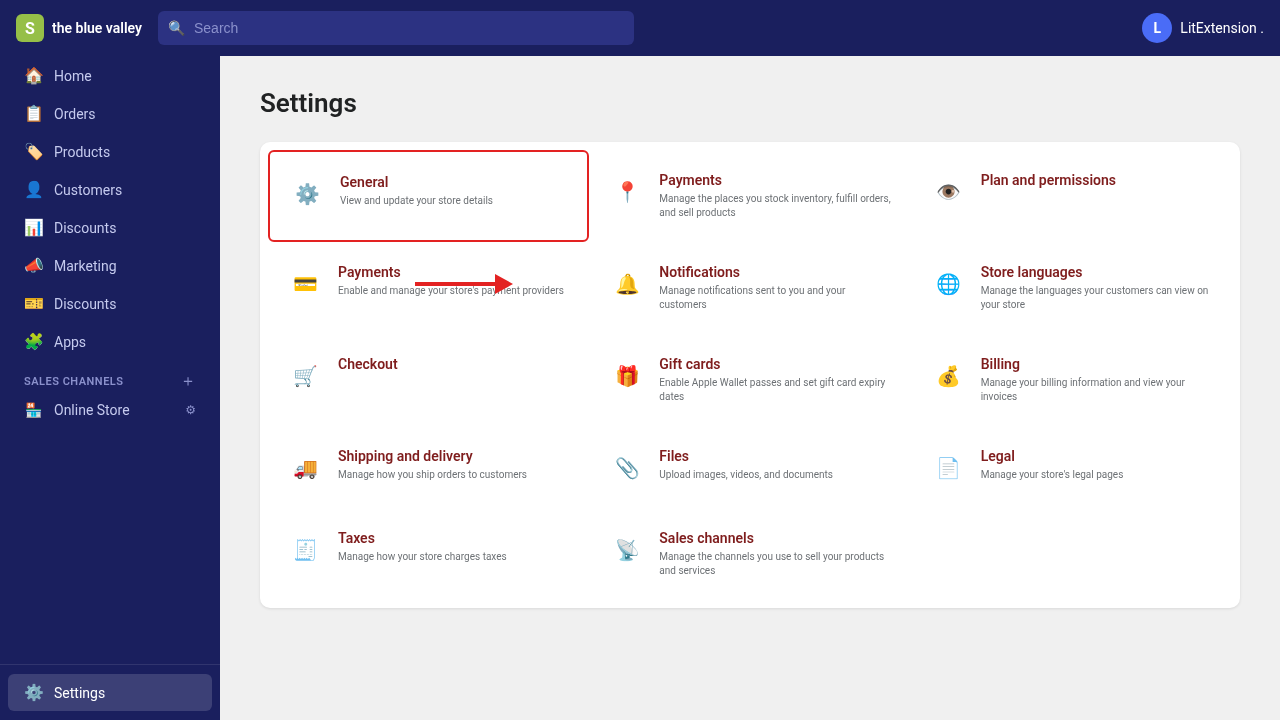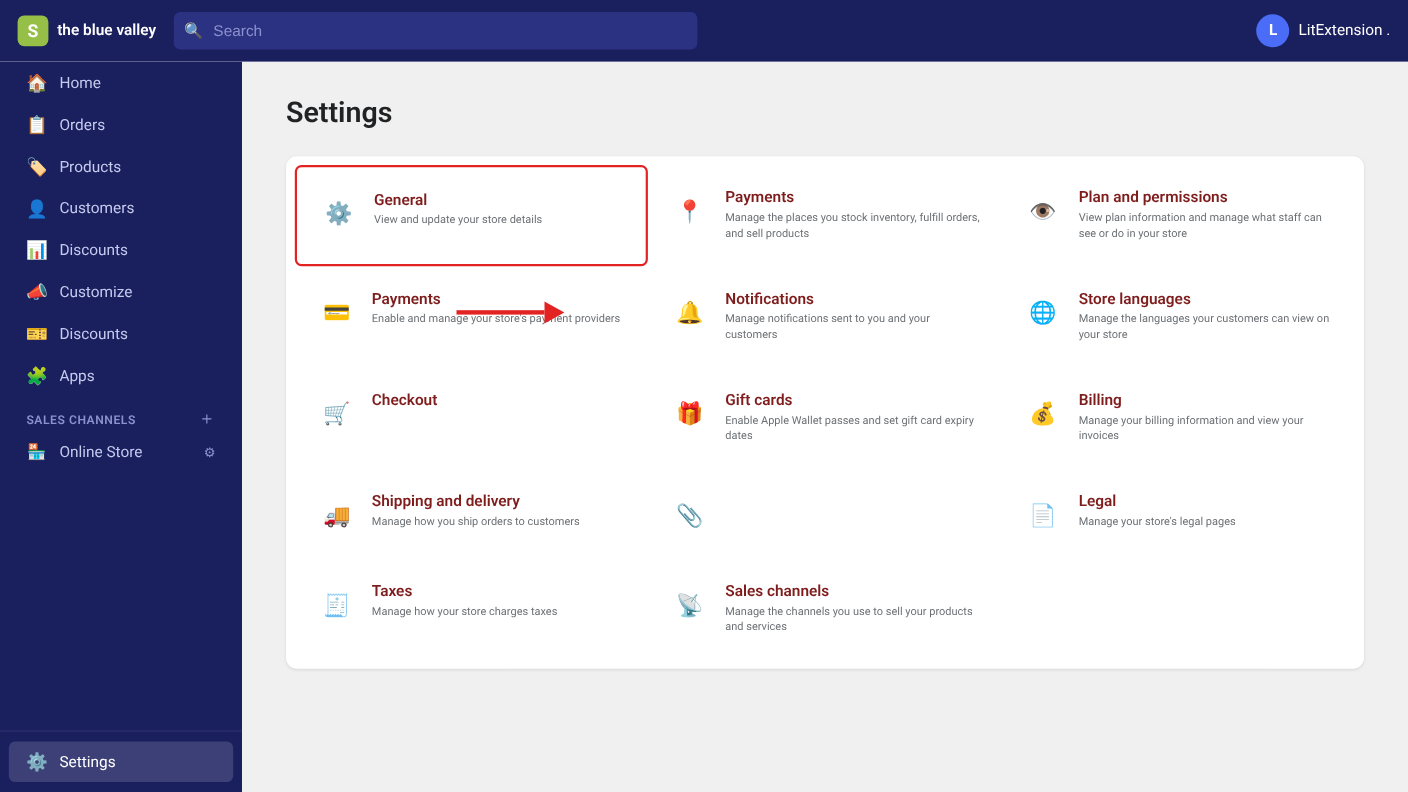--- a/index.html
+++ b/index.html
@@ -275,21 +275,21 @@
         <div class="sidebar-item">
     <span class="sidebar-item-icon">👤</span>
     <span>Customers</span>
   </div>
         <div class="sidebar-item">
     <span class="sidebar-item-icon">📊</span>
     <span>Discounts</span>
   </div>
         <div class="sidebar-item">
     <span class="sidebar-item-icon">📣</span>
-    <span>Customize</span>
+    <span>Marketing</span>
   </div>
         <div class="sidebar-item">
     <span class="sidebar-item-icon">🎫</span>
     <span>Discounts</span>
   </div>
         <div class="sidebar-item">
     <span class="sidebar-item-icon">🧩</span>
     <span>Apps</span>
   </div>
       </div>
@@ -335,21 +335,20 @@
     <div class="cell-icon">📍</div>
     <div class="cell-content">
       <div class="cell-title">Payments</div>
       <div class="cell-desc">Manage the places you stock inventory, fulfill orders, and sell products</div>
     </div>
   </div>
           <div class="settings-cell">
     <div class="cell-icon">👁️</div>
     <div class="cell-content">
       <div class="cell-title">Plan and permissions</div>
-      <div class="cell-desc">View plan information and manage what staff can see or do in your store</div>
     </div>
   </div>
           <div class="settings-cell">
     <div class="cell-icon">💳</div>
     <div class="cell-content">
       <div class="cell-title">Payments</div>
       <div class="cell-desc">Enable and manage your store's payment providers</div>
     </div>
   </div>
           <div class="settings-cell">
@@ -388,20 +387,24 @@
   </div>
           <div class="settings-cell">
     <div class="cell-icon">🚚</div>
     <div class="cell-content">
       <div class="cell-title">Shipping and delivery</div>
       <div class="cell-desc">Manage how you ship orders to customers</div>
     </div>
   </div>
           <div class="settings-cell">
     <div class="cell-icon">📎</div>
+    <div class="cell-content">
+      <div class="cell-title">Files</div>
+      <div class="cell-desc">Upload images, videos, and documents</div>
+    </div>
   </div>
           <div class="settings-cell">
     <div class="cell-icon">📄</div>
     <div class="cell-content">
       <div class="cell-title">Legal</div>
       <div class="cell-desc">Manage your store's legal pages</div>
     </div>
   </div>
           <div class="settings-cell">
     <div class="cell-icon">🧾</div>

